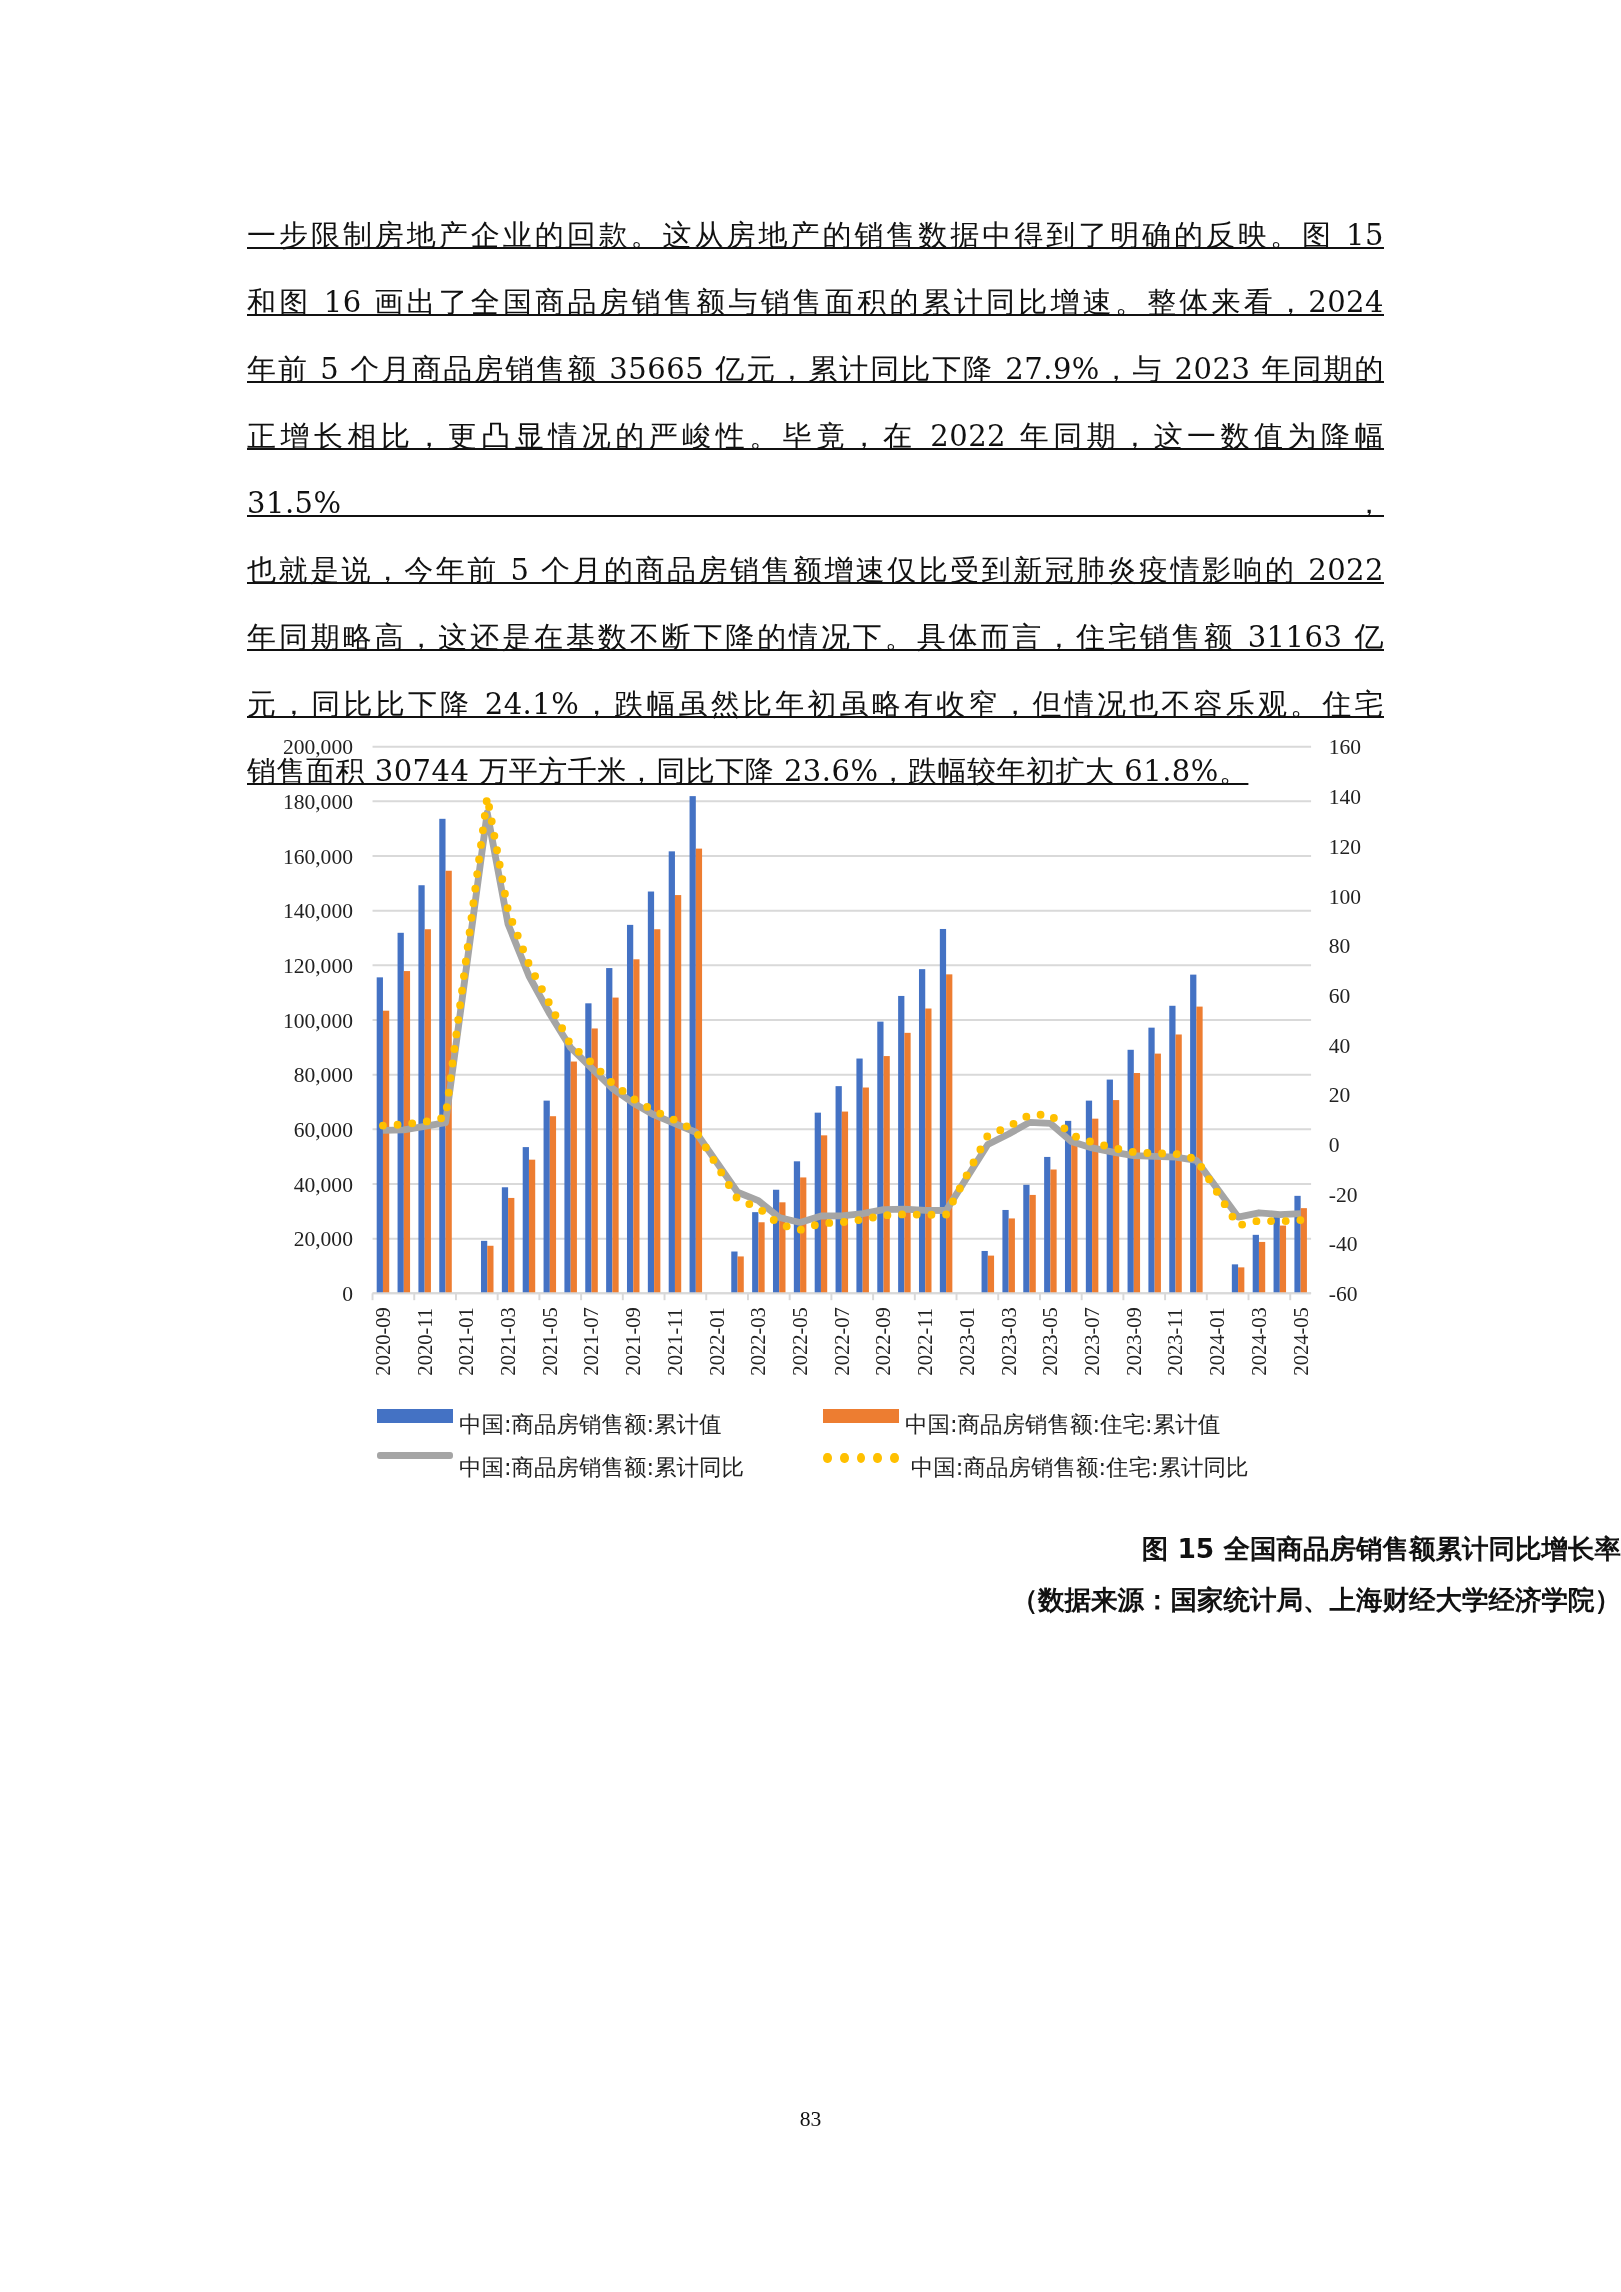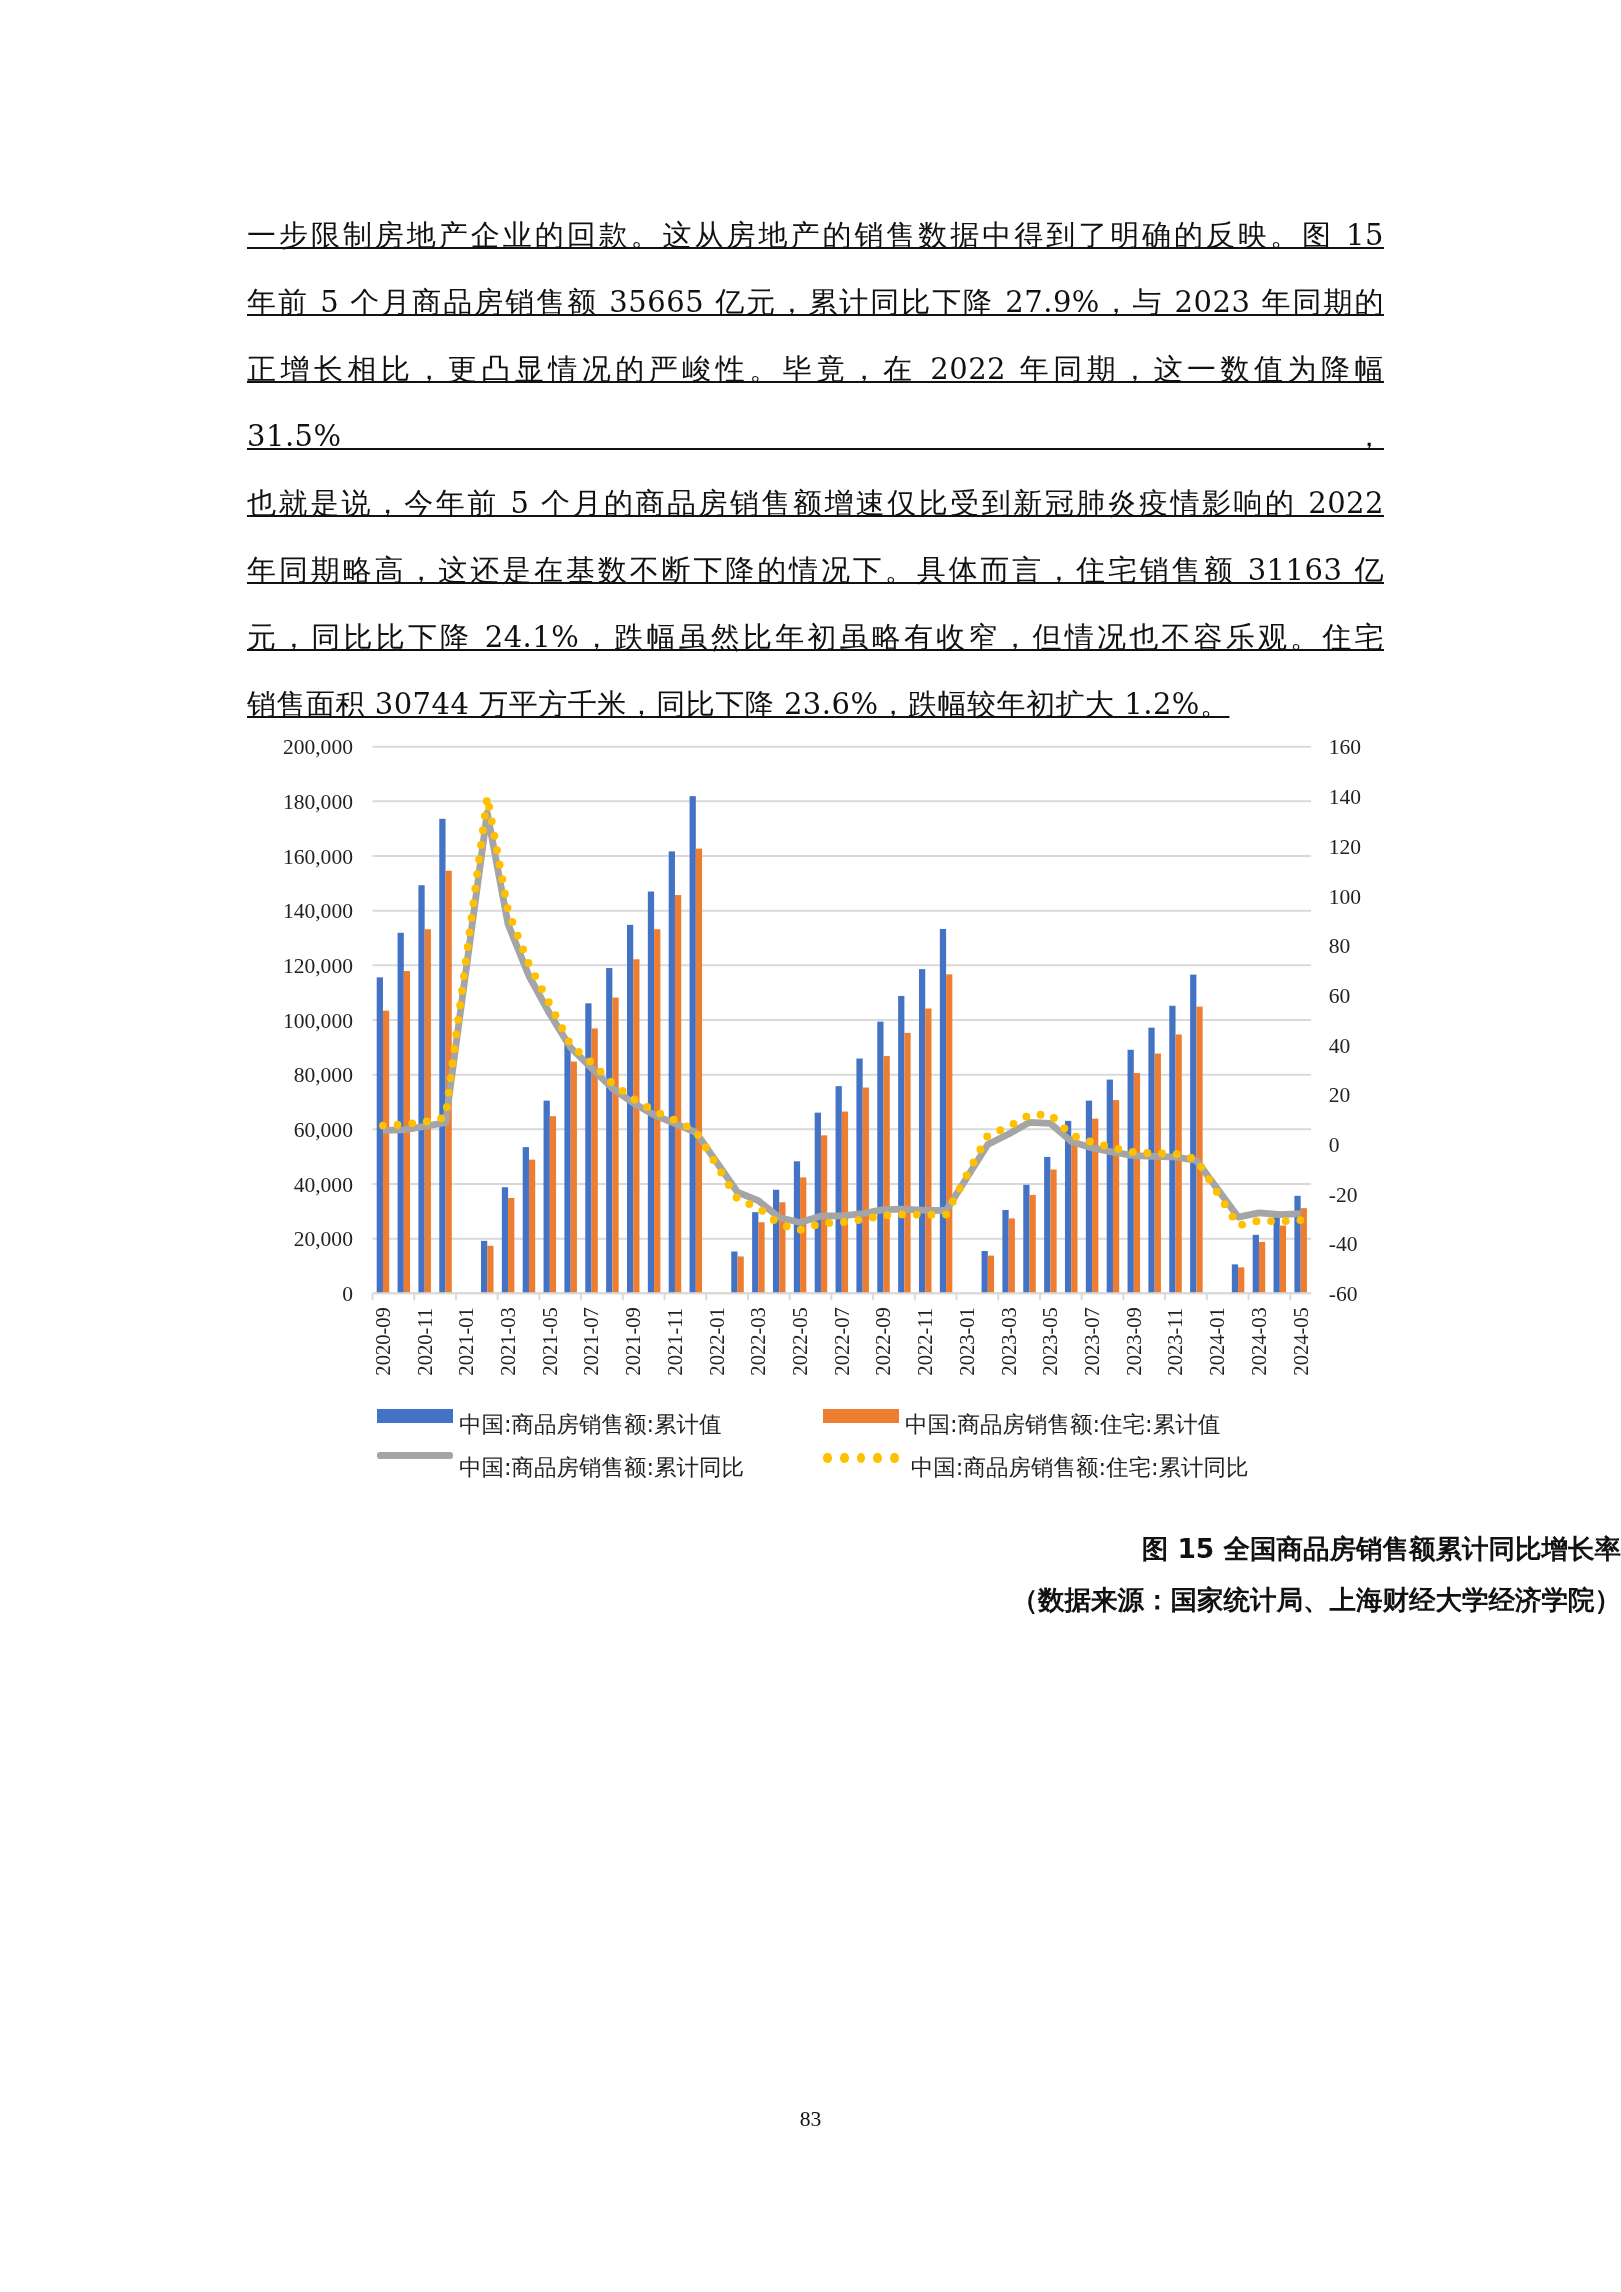--- a/index.html
+++ b/index.html
@@ -15,26 +15,27 @@
   .sw-dots { width: 76px; height: 11.8px; display: inline-flex; justify-content: space-between; align-items: center; margin-right: 11.8px; }
   .sw-dots i { width: 8.8px; height: 10.8px; border-radius: 50%; display: inline-block; }
   .caption { position: absolute; left: 0; width: 1621px; text-align: right; font-weight: bold; font-size: 26.5px; font-family: "DejaVu Sans", "Liberation Sans", sans-serif; }
   .pagenum { position: absolute; left: 0; width: 1621px; top: 2107px; text-align: center; font-size: 21.6px; font-family: "Liberation Serif", serif; }
 </style>
 </head>
 <body>
 
 <div class="para">
   <p>一步限制房地产企业的回款。这从房地产的销售数据中得到了明确的反映。图 15</p>
+  <p>和图 16 画出了全国商品房销售额与销售面积的累计同比增速。整体来看，2024</p>
   <p>年前 5 个月商品房销售额 35665 亿元，累计同比下降 27.9%，与 2023 年同期的</p>
   <p>正增长相比，更凸显情况的严峻性。毕竟，在 2022 年同期，这一数值为降幅 31.5%，</p>
   <p>也就是说，今年前 5 个月的商品房销售额增速仅比受到新冠肺炎疫情影响的 2022</p>
   <p>年同期略高，这还是在基数不断下降的情况下。具体而言，住宅销售额 31163 亿</p>
   <p>元，同比比下降 24.1%，跌幅虽然比年初虽略有收窄，但情况也不容乐观。住宅</p>
-  <p class="last">销售面积 30744 万平方千米，同比下降 23.6%，跌幅较年初扩大 1.2%。</p>
+  <p class="last">销售面积 30744 万平方千米，同比下降 23.6%，跌幅较年初扩大 61.8%。</p>
 </div>
 
 <svg id="chart" width="1127" height="676" viewBox="0 0 1150 690">
     <line x1="130" x2="1088" y1="17" y2="17" stroke="#D9D9D9" stroke-width="2"></line>
     <text x="110" y="25" text-anchor="end" font-size="22" font-family="&quot;Liberation Serif&quot;, &quot;DejaVu Serif&quot;, serif" fill="#222">200,000</text>
     <line x1="130" x2="1088" y1="72.8" y2="72.8" stroke="#D9D9D9" stroke-width="2"></line>
     <text x="110" y="80.8" text-anchor="end" font-size="22" font-family="&quot;Liberation Serif&quot;, &quot;DejaVu Serif&quot;, serif" fill="#222">180,000</text>
     <line x1="130" x2="1088" y1="128.6" y2="128.6" stroke="#D9D9D9" stroke-width="2"></line>
     <text x="110" y="136.6" text-anchor="end" font-size="22" font-family="&quot;Liberation Serif&quot;, &quot;DejaVu Serif&quot;, serif" fill="#222">160,000</text>
     <line x1="130" x2="1088" y1="184.4" y2="184.4" stroke="#D9D9D9" stroke-width="2"></line>

